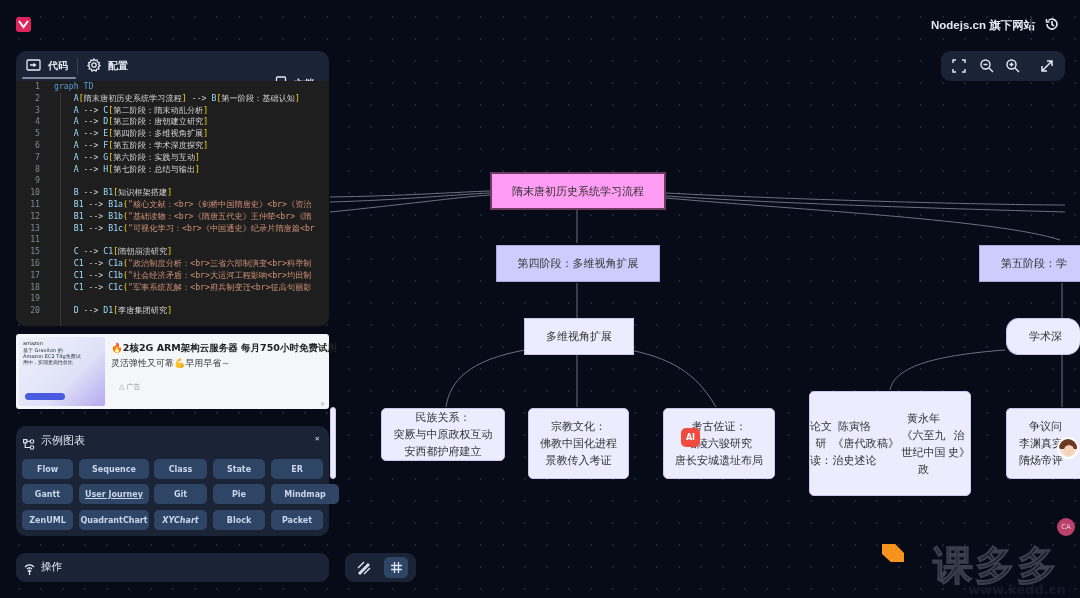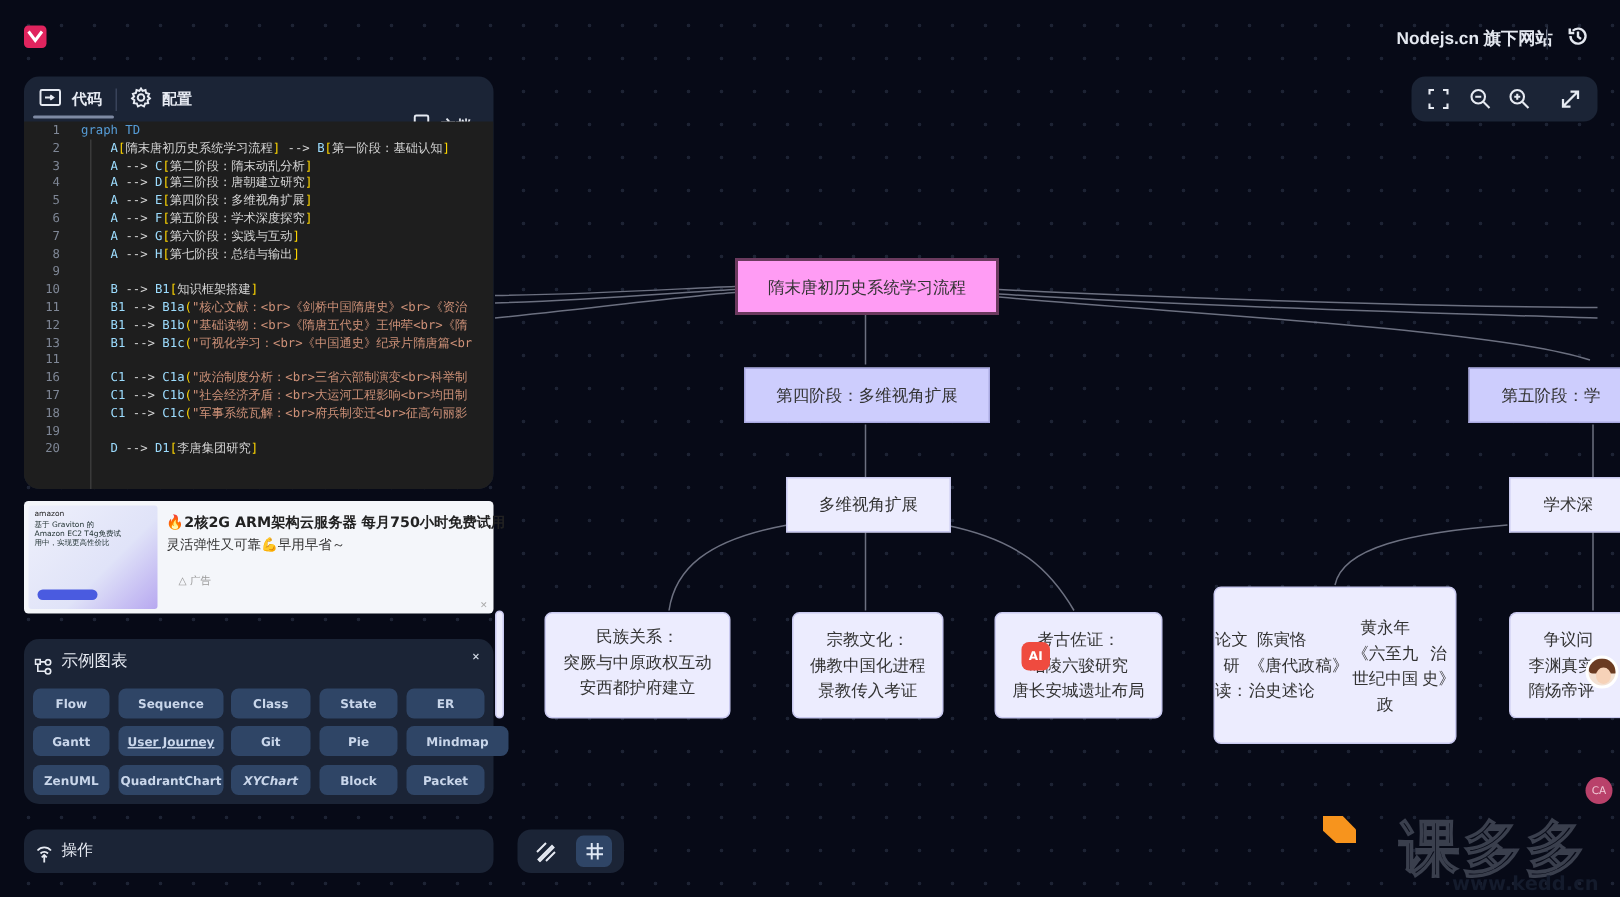--- a/index.html
+++ b/index.html
@@ -126,26 +126,26 @@
 </div>
 <div class="node n-stage" style="left:496px;top:245px;width:164px;height:37px;">
   <span>第四阶段：多维视角扩展</span>
 </div>
 <div class="node n-sub" style="left:524px;top:318px;width:110px;height:37px;">
   <span>多维视角扩展</span>
 </div>
 <div class="node n-stage" style="left:979px;top:245px;width:101px;height:37px;justify-content:flex-start;padding-left:21px;border-right:none;">
   <span>第五阶段：学</span>
 </div>
-<div class="node n-sub" style="left:1006px;top:318px;width:74px;height:37px;justify-content:flex-start;padding-left:22px;border-right:none;">
+<div class="node n-sub" style="left:1006px;top:318px;width:74px;height:37px;justify-content:flex-start;padding-left:22px;border-right:none;border-radius:13px;">
   <span>学术深</span>
 </div>
 <div class="node n-leaf" style="left:330px;top:407px;width:6px;height:72px;"></div>
 
-<div class="node n-leaf" style="left:363px;top:408px;width:124px;height:71px;flex-direction:column;font-family:Liberation Mono, monospace;">
+<div class="node n-leaf" style="left:381px;top:408px;width:124px;height:53px;flex-direction:column;">
   <span>民族关系：</span>
   <span>突厥与中原政权互动</span>
   <span>安西都护府建立</span>
 </div>
 <div class="node n-leaf" style="left:528px;top:408px;width:101px;height:71px;flex-direction:column;">
   <span>宗教文化：</span>
   <span>佛教中国化进程</span>
   <span>景教传入考证</span>
 </div>
 <div class="node n-leaf" style="left:663px;top:408px;width:112px;height:71px;flex-direction:column;">
@@ -225,20 +225,21 @@
         <div class="code-line"><span class="ln">5</span><span class="gutter"></span><span class="src">    <span class="id">A</span> --&gt; <span class="id">E</span><span class="br">[</span><span class="cjk">第四阶段：多维视角扩展</span><span class="br">]</span></span></div>
         <div class="code-line"><span class="ln">6</span><span class="gutter"></span><span class="src">    <span class="id">A</span> --&gt; <span class="id">F</span><span class="br">[</span><span class="cjk">第五阶段：学术深度探究</span><span class="br">]</span></span></div>
         <div class="code-line"><span class="ln">7</span><span class="gutter"></span><span class="src">    <span class="id">A</span> --&gt; <span class="id">G</span><span class="br">[</span><span class="cjk">第六阶段：实践与互动</span><span class="br">]</span></span></div>
         <div class="code-line"><span class="ln">8</span><span class="gutter"></span><span class="src">    <span class="id">A</span> --&gt; <span class="id">H</span><span class="br">[</span><span class="cjk">第七阶段：总结与输出</span><span class="br">]</span></span></div>
         <div class="code-line"><span class="ln">9</span><span class="gutter"></span><span class="src"></span></div>
         <div class="code-line"><span class="ln">10</span><span class="gutter"></span><span class="src">    <span class="id">B</span> --&gt; <span class="id">B1</span><span class="br">[</span><span class="cjk">知识框架搭建</span><span class="br">]</span></span></div>
         <div class="code-line"><span class="ln">11</span><span class="gutter"></span><span class="src">    <span class="id">B1</span> --&gt; <span class="id">B1a</span><span class="br">(</span><span class="str">"核心文献：&lt;br&gt;《剑桥中国隋唐史》&lt;br&gt;《资治</span></span></div>
         <div class="code-line"><span class="ln">12</span><span class="gutter"></span><span class="src">    <span class="id">B1</span> --&gt; <span class="id">B1b</span><span class="br">(</span><span class="str">"基础读物：&lt;br&gt;《隋唐五代史》王仲荦&lt;br&gt;《隋</span></span></div>
         <div class="code-line"><span class="ln">13</span><span class="gutter"></span><span class="src">    <span class="id">B1</span> --&gt; <span class="id">B1c</span><span class="br">(</span><span class="str">"可视化学习：&lt;br&gt;《中国通史》纪录片隋唐篇&lt;br</span></span></div>
         <div class="code-line"><span class="ln">11</span><span class="gutter"></span><span class="src"></span></div>
+        <div class="code-line"><span class="ln">15</span><span class="gutter"></span><span class="src">    <span class="id">C</span> --&gt; <span class="id">C1</span><span class="br">[</span><span class="cjk">隋朝崩溃研究</span><span class="br">]</span></span></div>
         <div class="code-line"><span class="ln">16</span><span class="gutter"></span><span class="src">    <span class="id">C1</span> --&gt; <span class="id">C1a</span><span class="br">(</span><span class="str">"政治制度分析：&lt;br&gt;三省六部制演变&lt;br&gt;科举制</span></span></div>
         <div class="code-line"><span class="ln">17</span><span class="gutter"></span><span class="src">    <span class="id">C1</span> --&gt; <span class="id">C1b</span><span class="br">(</span><span class="str">"社会经济矛盾：&lt;br&gt;大运河工程影响&lt;br&gt;均田制</span></span></div>
         <div class="code-line"><span class="ln">18</span><span class="gutter"></span><span class="src">    <span class="id">C1</span> --&gt; <span class="id">C1c</span><span class="br">(</span><span class="str">"军事系统瓦解：&lt;br&gt;府兵制变迁&lt;br&gt;征高句丽影</span></span></div>
         <div class="code-line"><span class="ln">19</span><span class="gutter"></span><span class="src"></span></div>
         <div class="code-line"><span class="ln">20</span><span class="gutter"></span><span class="src">    <span class="id">D</span> --&gt; <span class="id">D1</span><span class="br">[</span><span class="cjk">李唐集团研究</span><span class="br">]</span></span></div>
       </div>
   </div>
 </div>
 
 <div class="ad">

